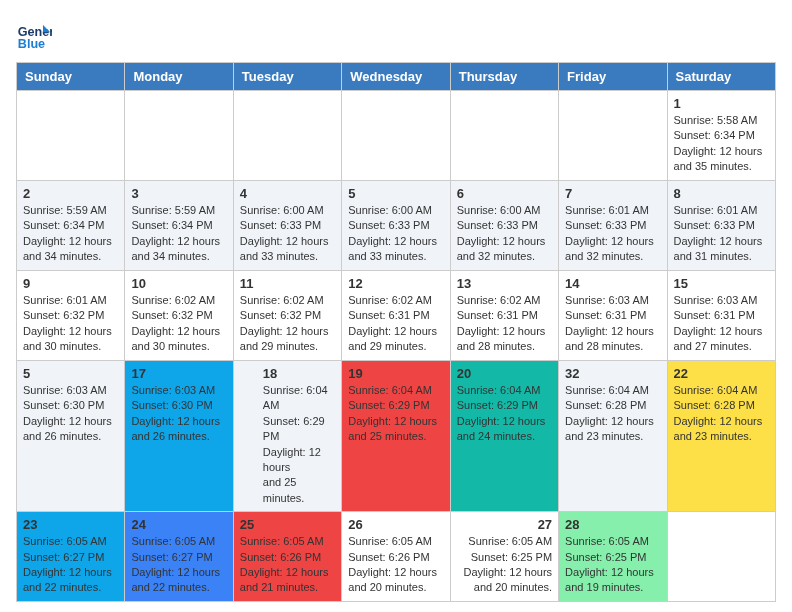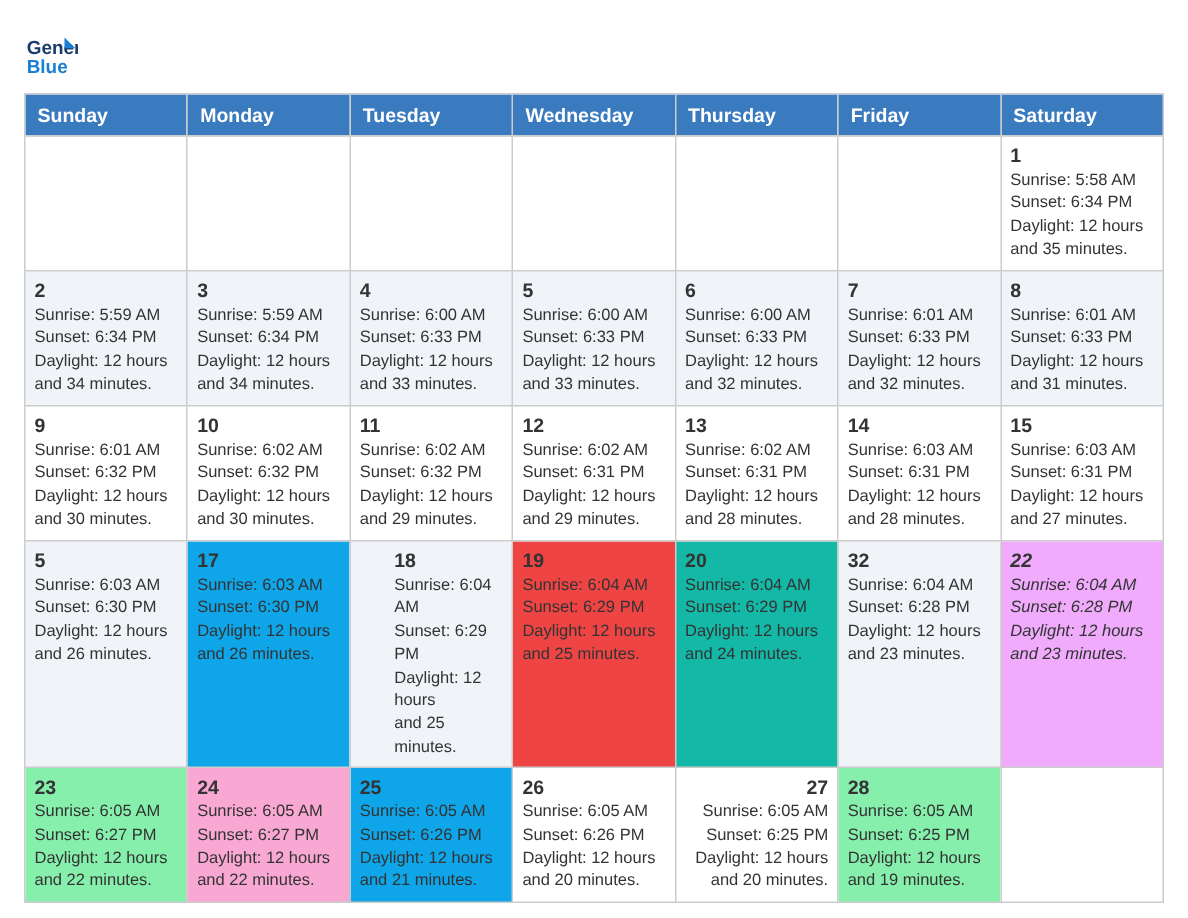--- a/index.html
+++ b/index.html
@@ -268,44 +268,44 @@
 Daylight: 12 hours
 and 24 minutes.</div>
         </td>
         <td style="background-color: rgb(240, 244, 248);">
           <span class="day-number">32</span>
           <div class="day-info" style="white-space: pre-line;">Sunrise: 6:04 AM
 Sunset: 6:28 PM
 Daylight: 12 hours
 and 23 minutes.</div>
         </td>
-        <td style="background-color: #f0abfc; font-style: italic;">
+        <td style="background-color: #fde047;">
           <span class="day-number">22</span>
           <div class="day-info" style="white-space: pre-line;">Sunrise: 6:04 AM
 Sunset: 6:28 PM
 Daylight: 12 hours
 and 23 minutes.</div>
         </td>
       </tr>
       <tr>
-        <td style="background-color: #86efac; margin-left: 36px;">
+        <td style="background-color: #0ea5e9; margin-left: 36px;">
           <span class="day-number">23</span>
           <div class="day-info" style="white-space: pre-line;">Sunrise: 6:05 AM
 Sunset: 6:27 PM
 Daylight: 12 hours
 and 22 minutes.</div>
         </td>
-        <td style="background-color: #f9a8d4;">
+        <td style="background-color: #3b82f6;">
           <span class="day-number">24</span>
           <div class="day-info" style="white-space: pre-line;">Sunrise: 6:05 AM
 Sunset: 6:27 PM
 Daylight: 12 hours
 and 22 minutes.</div>
         </td>
-        <td style="background-color: #0ea5e9;">
+        <td style="background-color: #ef4444;">
           <span class="day-number">25</span>
           <div class="day-info" style="white-space: pre-line;">Sunrise: 6:05 AM
 Sunset: 6:26 PM
 Daylight: 12 hours
 and 21 minutes.</div>
         </td>
         <td style="background-color: rgb(255, 255, 255);">
           <span class="day-number">26</span>
           <div class="day-info" style="white-space: pre-line;">Sunrise: 6:05 AM
 Sunset: 6:26 PM

